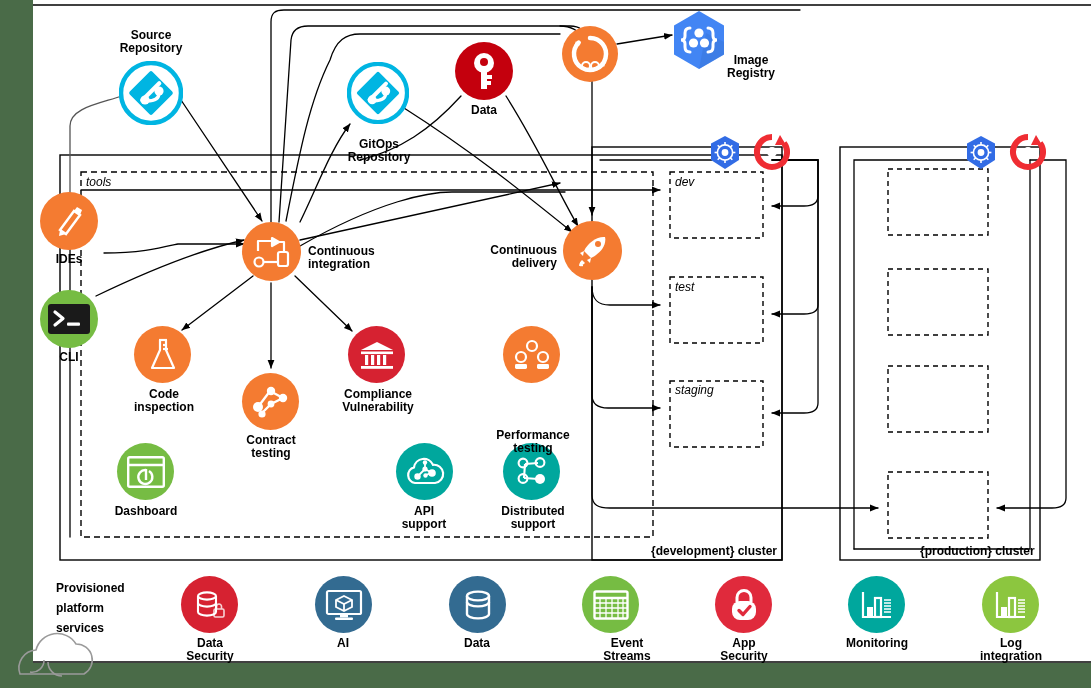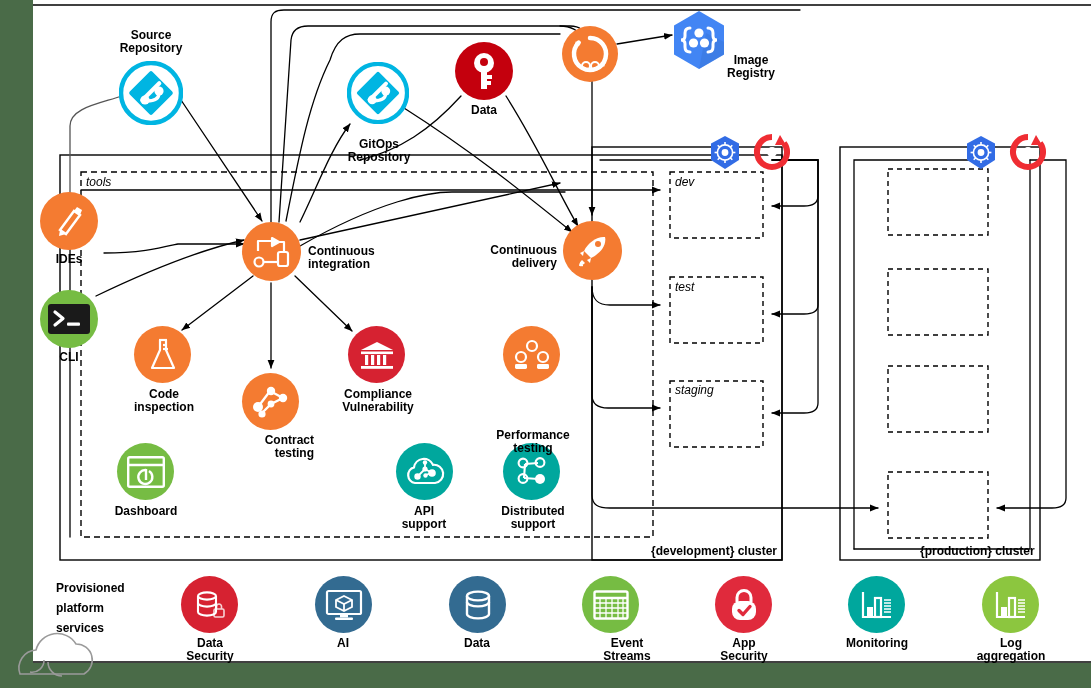--- a/index.html
+++ b/index.html
@@ -284,21 +284,21 @@
         <g fill="#fff">
           <circle cx="6" cy="22" r="5"></circle>
             <circle cx="19" cy="6" r="4.2"></circle>
           <circle cx="31" cy="13" r="4.2"></circle>
             <circle cx="19" cy="19" r="3.4"></circle>
           <circle cx="10" cy="29" r="3.6"></circle>
         </g>
       </svg>
     </div>
   </div>
-  <div class="lbl" style="left:228px;top:434px;width:86px;text-align:right;">Contract
+  <div class="lbl" style="left:228px;top:434px;width:86px;">Contract
 testing</div>
 
   <div class="node" style="left:348px;top:326px;">
     <div class="ico" style="left:0;top:0;width:57px;height:57px;background:#D62231;">
       <svg width="36" height="30" viewBox="0 0 36 30">
         <path d="M18 2 L34 10 L2 10 Z" fill="#fff"></path>
         <rect x="2" y="11.5" width="32" height="2.6" fill="#fff"></rect>
         <rect x="6" y="15" width="3.2" height="10" fill="#fff"></rect>
         <rect x="12" y="15" width="3.2" height="10" fill="#fff"></rect>
         <rect x="18" y="15" width="3.2" height="10" fill="#fff"></rect>
@@ -568,15 +568,15 @@
           <line x1="24" y1="10" x2="31" y2="10"></line>
             <line x1="24" y1="13" x2="31" y2="13"></line>
           <line x1="24" y1="16" x2="31" y2="16"></line>
             <line x1="24" y1="19" x2="31" y2="19"></line>
           <line x1="24" y1="22" x2="31" y2="22"></line>
         </g>
       </svg>
     </div>
   </div>
   <div class="lbl" style="left:970px;top:637px;width:82px;">Log
-aggregation</div>
+integration</div>
 
 </div>
 
 </body></html>

